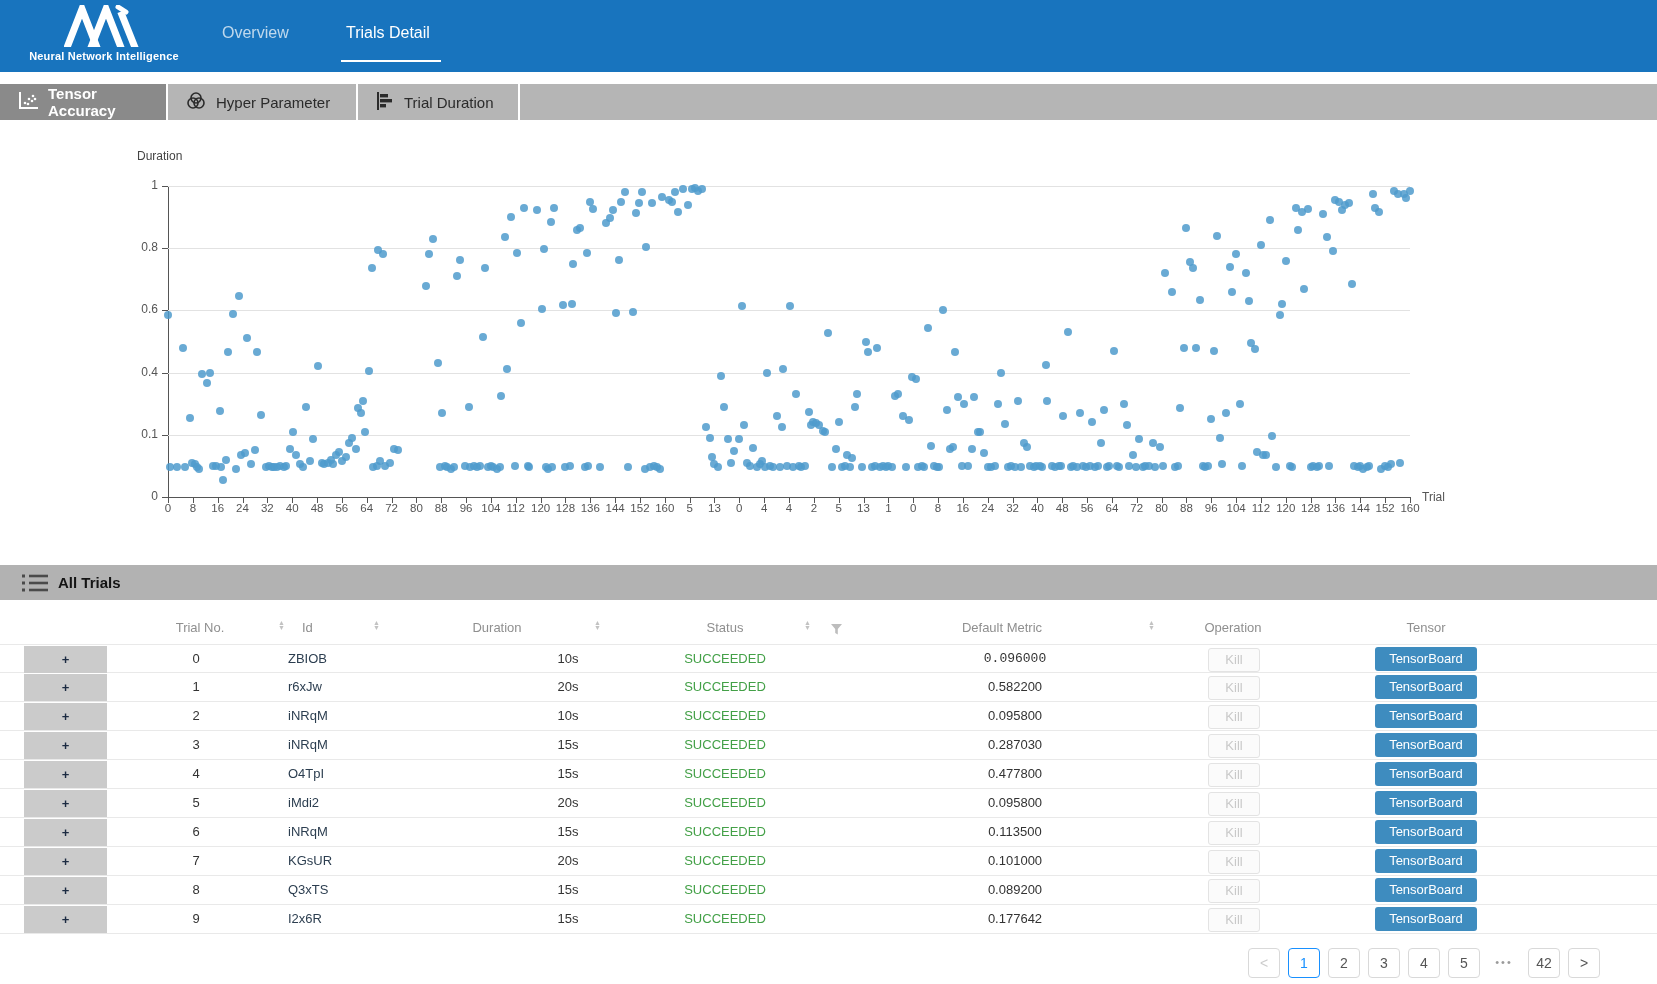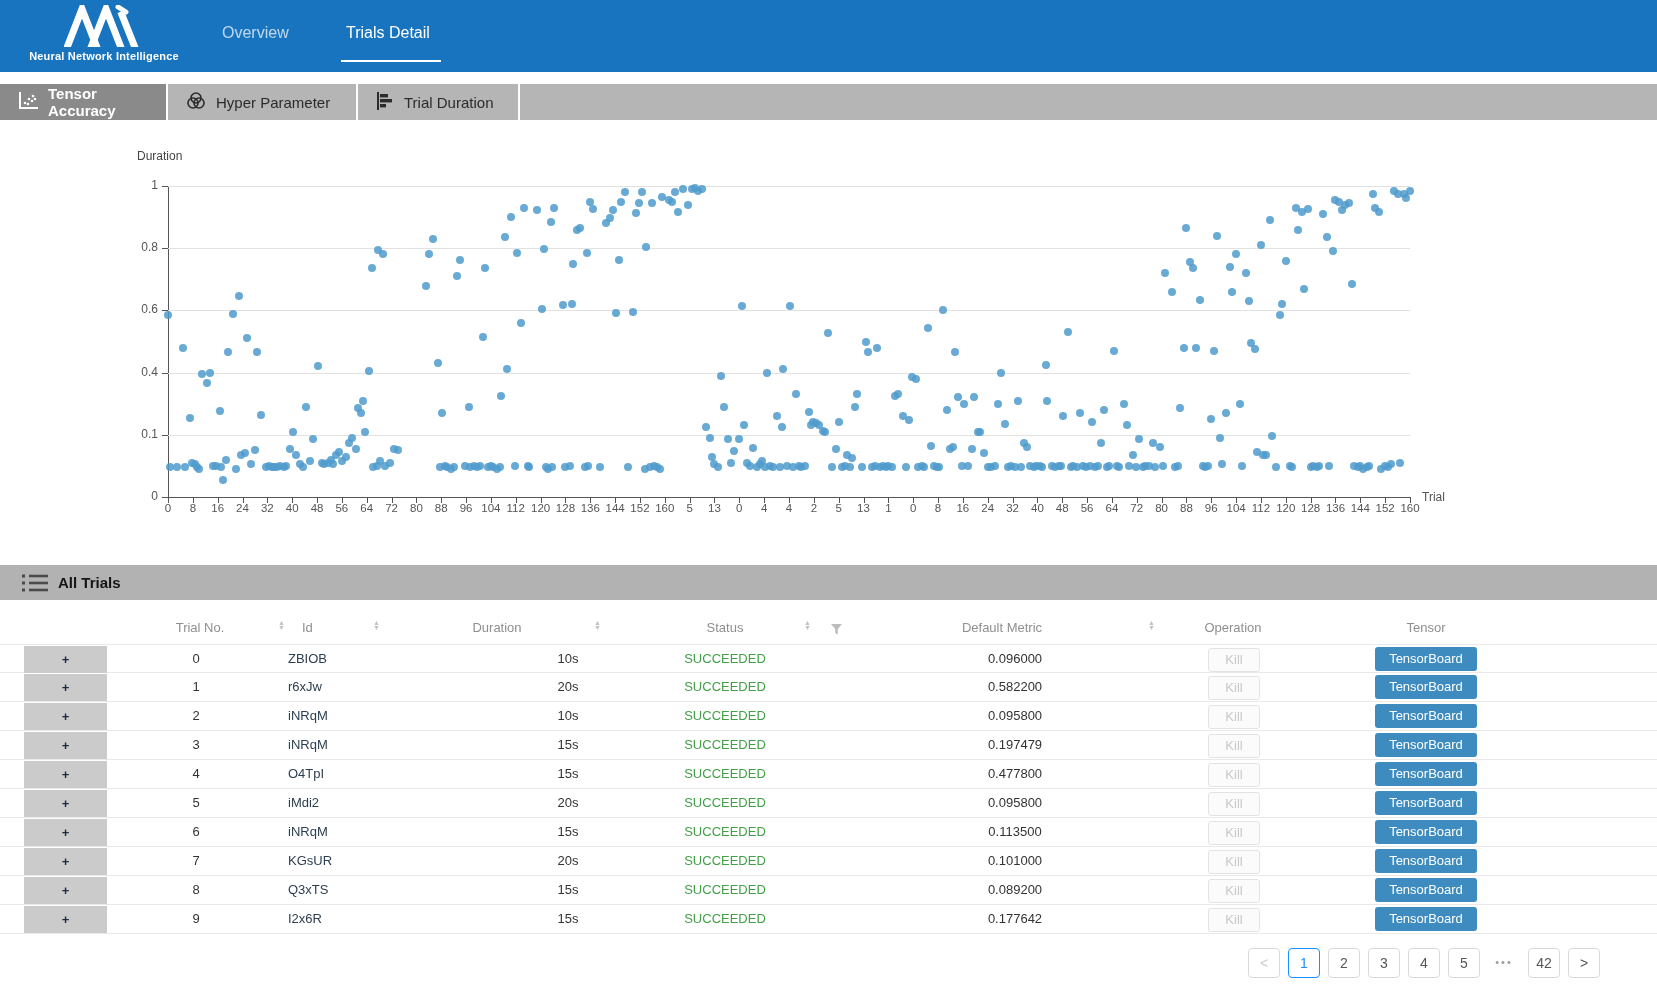--- a/index.html
+++ b/index.html
@@ -683,21 +683,21 @@
       <div class="abs th" style="left: 1233px; transform: translateX(-50%);">Operation</div>
       <div class="abs th" style="left: 1426px; transform: translateX(-50%);">Tensor</div>
     </div>
   <div id="tbody">
       <div class="abs trow" style="top: 644px;">
         <div class="abs expand-cell">+</div>
         <div class="abs cell" style="left: 196px; transform: translateX(-50%);">0</div>
         <div class="abs cell id" style="left: 288px;">ZBIOB</div>
         <div class="abs cell" style="left: 568px; transform: translateX(-50%);">10s</div>
         <div class="abs cell status" style="left: 725px; transform: translateX(-50%); color: rgb(67, 160, 71);">SUCCEEDED</div>
-        <div class="abs cell" style="left: 1015px; transform: translateX(-50%);">0.096000</div>
+        <div class="abs cell" style="left: 1015px; transform: translateX(-50%); font-family: Liberation Mono, monospace;">0.096000</div>
         <div class="abs kill-btn" style="left: 1208px;">Kill</div>
         <div class="abs tb-btn" style="left: 1375px; background: rgb(62, 140, 191);">TensorBoard</div>
       </div>
       <div class="abs trow" style="top: 673px;">
         <div class="abs expand-cell">+</div>
         <div class="abs cell" style="left: 196px; transform: translateX(-50%);">1</div>
         <div class="abs cell id" style="left: 288px;">r6xJw</div>
         <div class="abs cell" style="left: 568px; transform: translateX(-50%);">20s</div>
         <div class="abs cell status" style="left: 725px; transform: translateX(-50%); color: rgb(67, 160, 71);">SUCCEEDED</div>
         <div class="abs cell" style="left: 1015px; transform: translateX(-50%);">0.582200</div>
@@ -713,21 +713,21 @@
         <div class="abs cell" style="left: 1015px; transform: translateX(-50%);">0.095800</div>
         <div class="abs kill-btn" style="left: 1208px;">Kill</div>
         <div class="abs tb-btn" style="left: 1375px; background: rgb(62, 140, 191);">TensorBoard</div>
       </div>
       <div class="abs trow" style="top: 731px;">
         <div class="abs expand-cell">+</div>
         <div class="abs cell" style="left: 196px; transform: translateX(-50%);">3</div>
         <div class="abs cell id" style="left: 288px;">iNRqM</div>
         <div class="abs cell" style="left: 568px; transform: translateX(-50%);">15s</div>
         <div class="abs cell status" style="left: 725px; transform: translateX(-50%); color: rgb(67, 160, 71);">SUCCEEDED</div>
-        <div class="abs cell" style="left: 1015px; transform: translateX(-50%);">0.197479</div>
+        <div class="abs cell" style="left: 1015px; transform: translateX(-50%);">0.287030</div>
         <div class="abs kill-btn" style="left: 1208px;">Kill</div>
         <div class="abs tb-btn" style="left: 1375px; background: rgb(62, 140, 191);">TensorBoard</div>
       </div>
       <div class="abs trow" style="top: 760px;">
         <div class="abs expand-cell">+</div>
         <div class="abs cell" style="left: 196px; transform: translateX(-50%);">4</div>
         <div class="abs cell id" style="left: 288px;">O4TpI</div>
         <div class="abs cell" style="left: 568px; transform: translateX(-50%);">15s</div>
         <div class="abs cell status" style="left: 725px; transform: translateX(-50%); color: rgb(67, 160, 71);">SUCCEEDED</div>
         <div class="abs cell" style="left: 1015px; transform: translateX(-50%);">0.477800</div>

